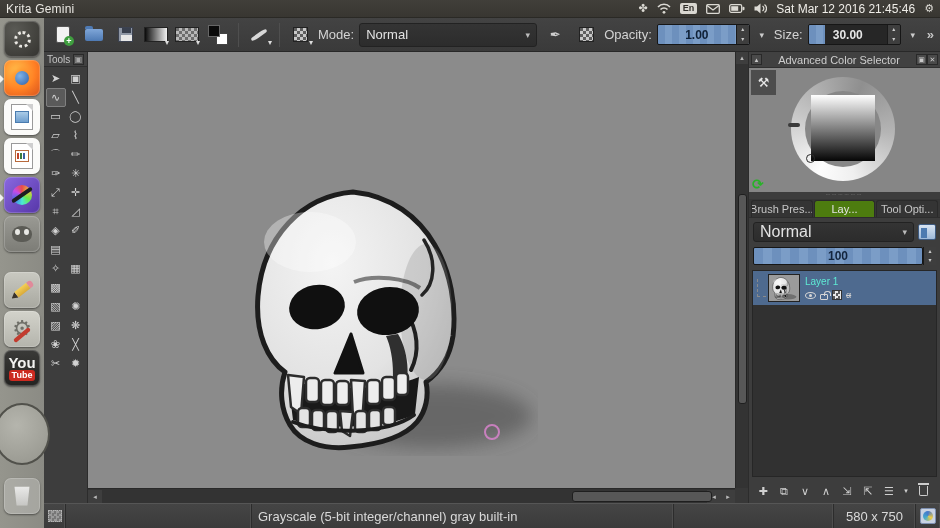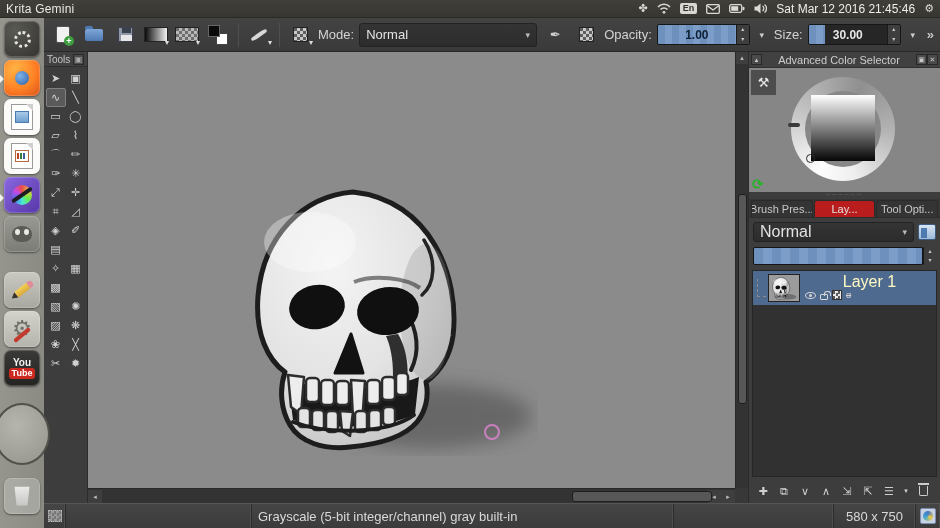--- a/index.html
+++ b/index.html
@@ -56,21 +56,21 @@
   .t-pencilapp { background:linear-gradient(#c9c9c1,#a8a8a0); }
   .pencil { width:26px; height:7px; transform:rotate(-38deg); display:flex; }
   .pencil .tip { width:6px; height:7px; background:#3a332c; clip-path:polygon(0 50%,100% 0,100% 100%); }
   .pencil .body { flex:1; background:linear-gradient(#f5d055,#d9a93a); }
   .pencil .eraser { width:5px; height:7px; background:#e08a9a; border-radius:0 3px 3px 0; }
   .t-tweak { background:linear-gradient(#d3d3cb,#b4b4ac); position:relative; }
   .gear-glyph { font-size:22px; color:#6f6f68; line-height:1; }
   .tweak-pen { position:absolute; width:20px; height:4px; background:#c23b2e;
     transform:rotate(-40deg); border-radius:2px; bottom:10px; left:8px; }
   .t-youtube { background:linear-gradient(#3a3a38,#232321); flex-direction:column; gap:0; }
-  .yt-top { color:#f2f2f0; font-size:10px; font-weight:bold; line-height:1; }
+  .yt-top { color:#f2f2f0; font-size:15px; font-weight:bold; line-height:1; }
   .yt-bottom { color:#fff; font-size:9px; font-weight:bold; background:#cc2a20;
     border-radius:3px; padding:0 3px; line-height:11px; }
   .blob-circle { position:absolute; left:-6px; width:56px; height:62px; border-radius:50%;
     background:radial-gradient(circle at 40% 35%,#b5b5ad,#94948c); border:2px solid #51514b; }
   .t-trash { background:rgba(255,255,255,.22); }
   .trash-glass { width:18px; height:20px; background:linear-gradient(rgba(255,255,255,.75),rgba(230,230,230,.5));
     border:1px solid #b9b9b4; clip-path:polygon(8% 0,92% 0,80% 100%,20% 100%); }
 
   
   .appcol { position:absolute; left:44px; top:18px; width:896px; height:510px;
@@ -179,39 +179,39 @@
   .acs-marker { position:absolute; left:-3px; top:46px; width:12px; height:4px; background:#3a3a3a; border-radius:2px; }
   .acs-cursor { position:absolute; left:15px; top:77px; width:9px; height:9px; border:1.5px solid #2b2b2b; border-radius:50%; }
   .acs-refresh { position:absolute; left:3px; bottom:1px; color:#27b427; font-size:14px; font-weight:bold; line-height:1; }
   .drag-dots { height:7px; text-align:center; color:#5f5f5f; font-size:7px; line-height:6px; letter-spacing:2px;
     background:#3d3d3d; overflow:hidden; }
 
   .dtabs { height:19px; display:flex; gap:1px; padding:1px 2px 0; background:#363636; border-bottom:1px solid #2d2d2d; }
   .dtab { flex:1; background:#343434; border:1px solid #2a2a2a; border-bottom:none;
     border-radius:3px 3px 0 0; color:#c6c6c6; font-size:11px; display:flex;
     align-items:center; justify-content:center; white-space:nowrap; overflow:hidden; padding:0 2px; }
-  .dtab.active { background:#b91c1c; color:#e4e4e4; }
+  .dtab.active { background:#4d7c0f; color:#e4e4e4; }
 
   .layers-ctl { display:flex; align-items:center; gap:4px; padding:4px 4px 2px; }
   .blend-combo { flex:1; height:20px; }
   .props-ic { width:18px; height:16px; background:linear-gradient(#d8e4f2,#9db8d8); border:1px solid #3d5a80;
     border-radius:2px; position:relative; }
   .props-ic:before { content:""; position:absolute; left:2px; top:3px; right:8px; height:10px; background:#4d7ab0; }
   .opacity-row { display:flex; align-items:center; padding:3px 4px; gap:0; }
   .op-slider { flex:1; height:18px; position:relative; background:#262626; border:1px solid #161616;
     border-radius:2px; overflow:hidden; }
   .op-fill { position:absolute; inset:0;
     background:repeating-linear-gradient(90deg,#6d90bd 0 9px,#7b9dc7 9px 18px); }
   .op-val { position:relative; text-align:center; font-size:12px; font-weight:bold; color:#13253e; line-height:16px; }
   .layerlist { flex:1; background:#313131; margin:2px 3px; border:1px solid #262626; position:relative; overflow:hidden; }
   .layerrow { height:34px; background:#4e6a8f; display:flex; align-items:center; padding:1px 2px 1px 4px; position:relative; }
   .treeline { width:9px; height:18px; border-left:1px dashed #8a8a8a; border-bottom:1px dashed #8a8a8a; margin-right:2px; }
   .lthumb { width:32px; height:28px; background:#9b9b9b; border:1px solid #222; flex:0 0 32px; overflow:hidden; }
   .lmeta { display:flex; flex-direction:column; margin-left:5px; flex:1; min-width:0; }
-  .lname { color:#fef9c3; font-size:16px; line-height:14px;text-align:center; }
+  .lname { color:#5eead4; font-size:10px; line-height:14px; }
   .lbadges { display:flex; gap:4px; align-items:center; height:12px; }
   .eye-ic { width:11px; height:7px; border:1px solid #d6d6d6; border-radius:50%; position:relative; }
   .eye-ic:before { content:""; position:absolute; left:3px; top:1px; width:3px; height:3px; background:#d6d6d6; border-radius:50%; }
   .lock-ic { width:8px; height:6px; border:1px solid #d6d6d6; border-radius:1px; position:relative; margin-top:3px; }
   .lock-ic:before { content:""; position:absolute; left:3px; top:-4px; width:5px; height:4px;
     border:1px solid #d6d6d6; border-bottom:none; border-radius:3px 3px 0 0; }
   .alpha-check { width:10px; height:10px;
     background:repeating-conic-gradient(#e8e8e8 0 25%,#5a5a5a 0 50%) 0 0/5px 5px; border:1px solid #333; }
   .alpha-ic { color:#cfcfcf; font-size:9px; text-decoration:line-through; line-height:10px; }
   .layerbtns { height:24px; display:flex; align-items:center; gap:3px; padding:0 5px; }
@@ -582,20 +582,21 @@
         <div class="layers-ctl">
           <div class="combo blend-combo">
             <span>Normal</span>
             <span class="carr">▾</span>
           </div>
           <div class="props-ic"></div>
         </div>
         <div class="opacity-row">
           <div class="op-slider">
             <span class="op-fill"></span>
+            <div class="op-val">100</div>
           </div>
           <span class="spincol" style="height:18px">
             <span>▴</span>
             <span>▾</span>
           </span>
         </div>
         <div class="layerlist">
           <div class="layerrow">
             <div class="treeline"></div>
             <div class="lthumb">

